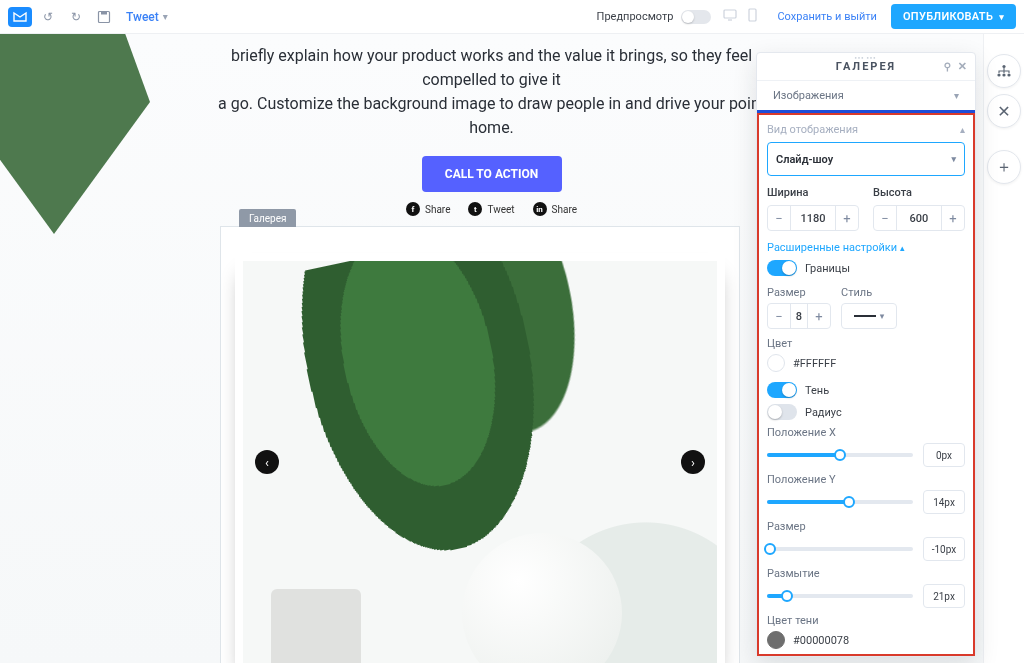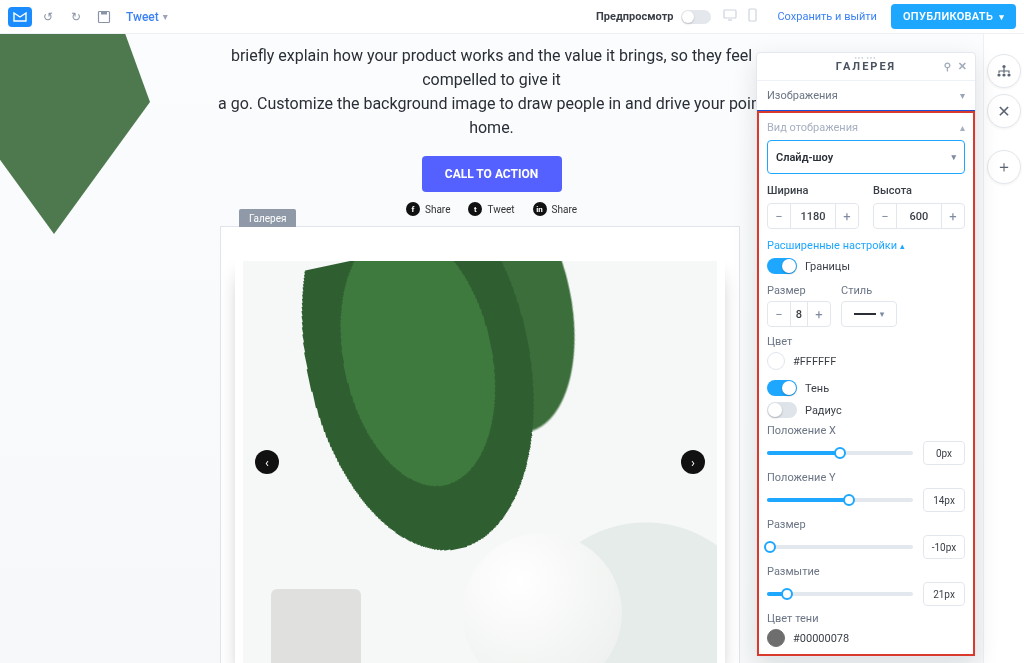--- a/index.html
+++ b/index.html
@@ -14,21 +14,21 @@
   width: 24px; height: 20px; border-radius: 4px; background: #1a8cff;
   display:flex; align-items:center; justify-content:center; color:#fff;
 }
 .topbar .icon-btn {
   width: 24px; height: 24px; display: flex; align-items: center; justify-content: center;
   color: #8a94a6; cursor: pointer; margin-left: 4px;
 }
 .topbar .home-link { margin-left: 10px; color: #3b82f6; font-weight: 500; cursor: pointer; display:flex; align-items:center; }
 .topbar .home-link .chev { margin-left:4px; font-size:10px; color:#9aa4b5;}
 .topbar .spacer { flex: 1; }
-.topbar .preview-label { color:#3a3f47; font-size:11px; font-weight:700;}
+.topbar .preview-label { color:#3a3f47; font-size:11px; font-weight:400;}
 .topbar .toggle { width: 30px; height: 14px; border-radius: 10px; background: #e4e7ec; margin: 0 8px; position: relative; }
 .topbar .toggle::after { content:""; position:absolute; left:1px; top:1px; width:12px;height:12px;border-radius:50%; background:#fff; box-shadow:0 1px 2px rgba(0,0,0,.2);}
 .topbar .dev-icon { width:18px; color:#cdd3dd; margin:0 2px; text-align:center;}
 .topbar .save-exit { color:#3b82f6; cursor:pointer; margin: 0 14px; font-size:11px;}
 .topbar .publish-btn {
   background:#1ea7ff; color:#fff; font-weight:600; font-size:11px; letter-spacing:.3px;
   padding:6px 12px; border-radius:4px; cursor:pointer; display:flex; align-items:center;
 }
 .topbar .publish-btn .chev { margin-left:6px; font-size:9px;}
 
@@ -116,22 +116,22 @@
 .panel-head {
   height:28px; display:flex; align-items:center; justify-content:center;
   letter-spacing:2px; font-weight:700; color:#4a5361; border-bottom:1px solid #eef1f5;
   position:relative;
 }
 .panel-head .handle { position:absolute; top:-1px; left:50%; transform:translateX(-50%); color:#cfd5dd; font-size:10px;}
 .panel-head .pin { position:absolute; right:22px; font-size:10px; color:#a4adbb; cursor:pointer;}
 .panel-head .close { position:absolute; right:6px; font-size:11px; color:#a4adbb; cursor:pointer;}
 .panel-section-hd {
   display:flex; align-items:center; justify-content:space-between;
-  padding:8px 10px; color:#6b7585; cursor:pointer;
-  border-bottom:1px solid #1d4ed8;
+  padding:8px 16px; color:#6b7585; cursor:pointer;
+  border-bottom:3px solid #1d4ed8;
 }
 .panel-body {
   border:2px solid #d93a2b; border-top:none; flex:1; overflow:auto;
   padding:8px 8px 12px;
 }
 .panel-body::-webkit-scrollbar{width:0;} 
 
 .field-label { color:#6b7585; margin:4px 0 4px; }
 .field-label.link { color:#1ea7ff; cursor:pointer;}
 

